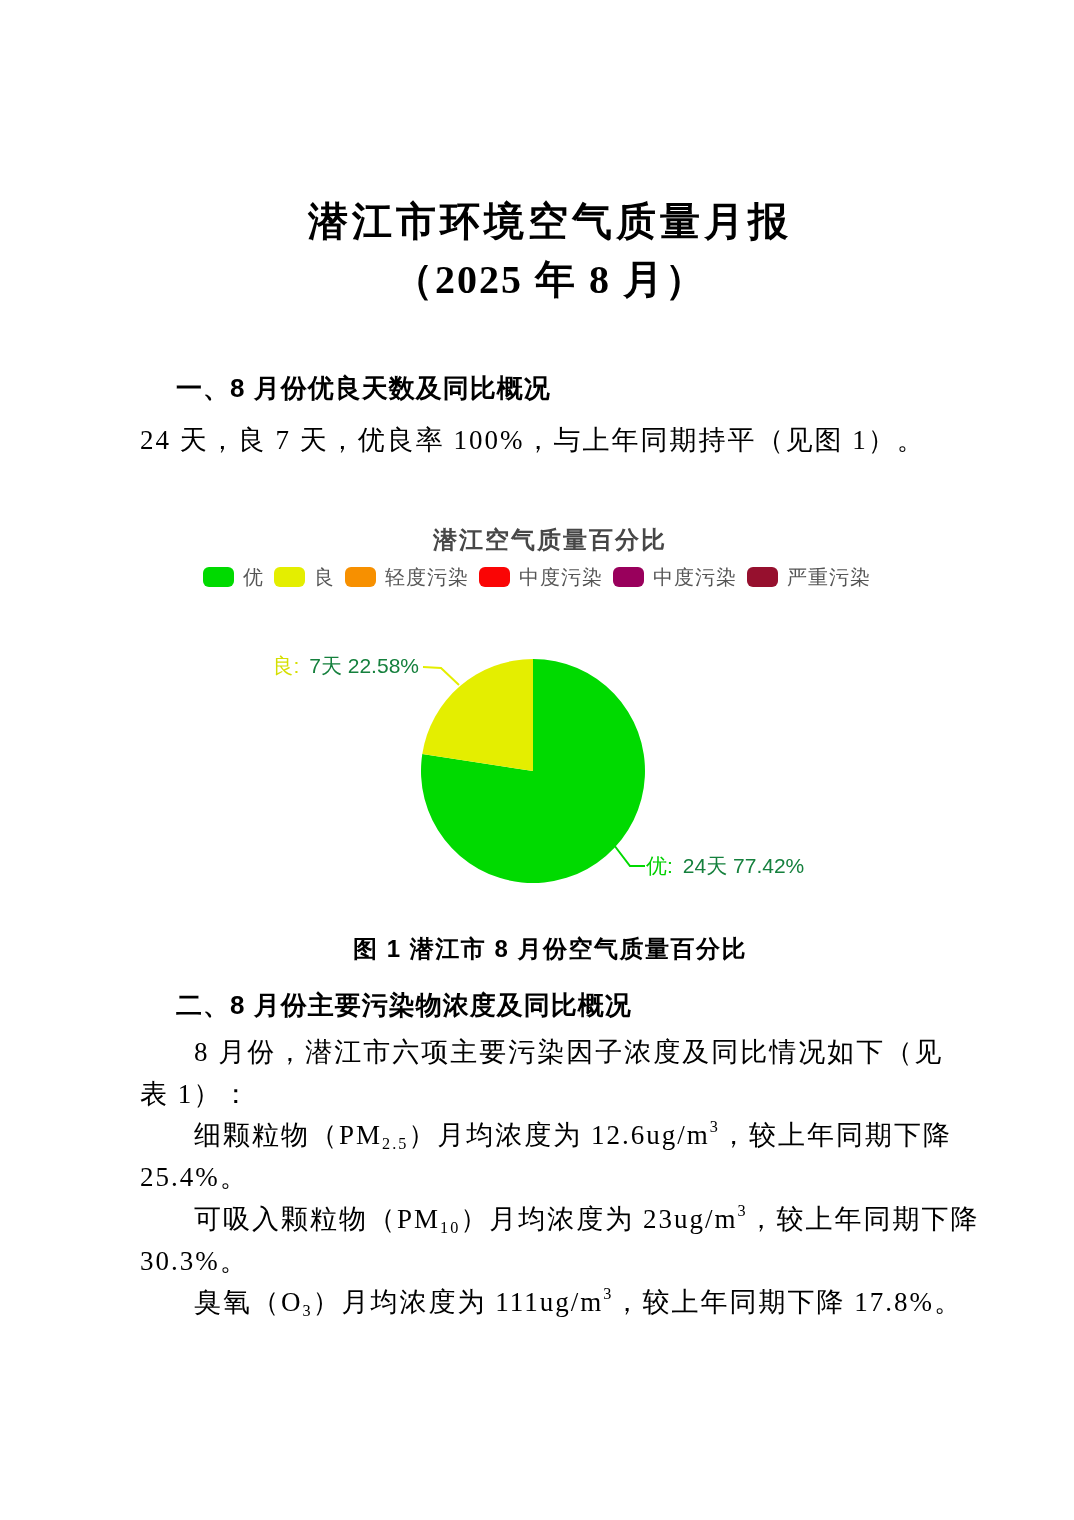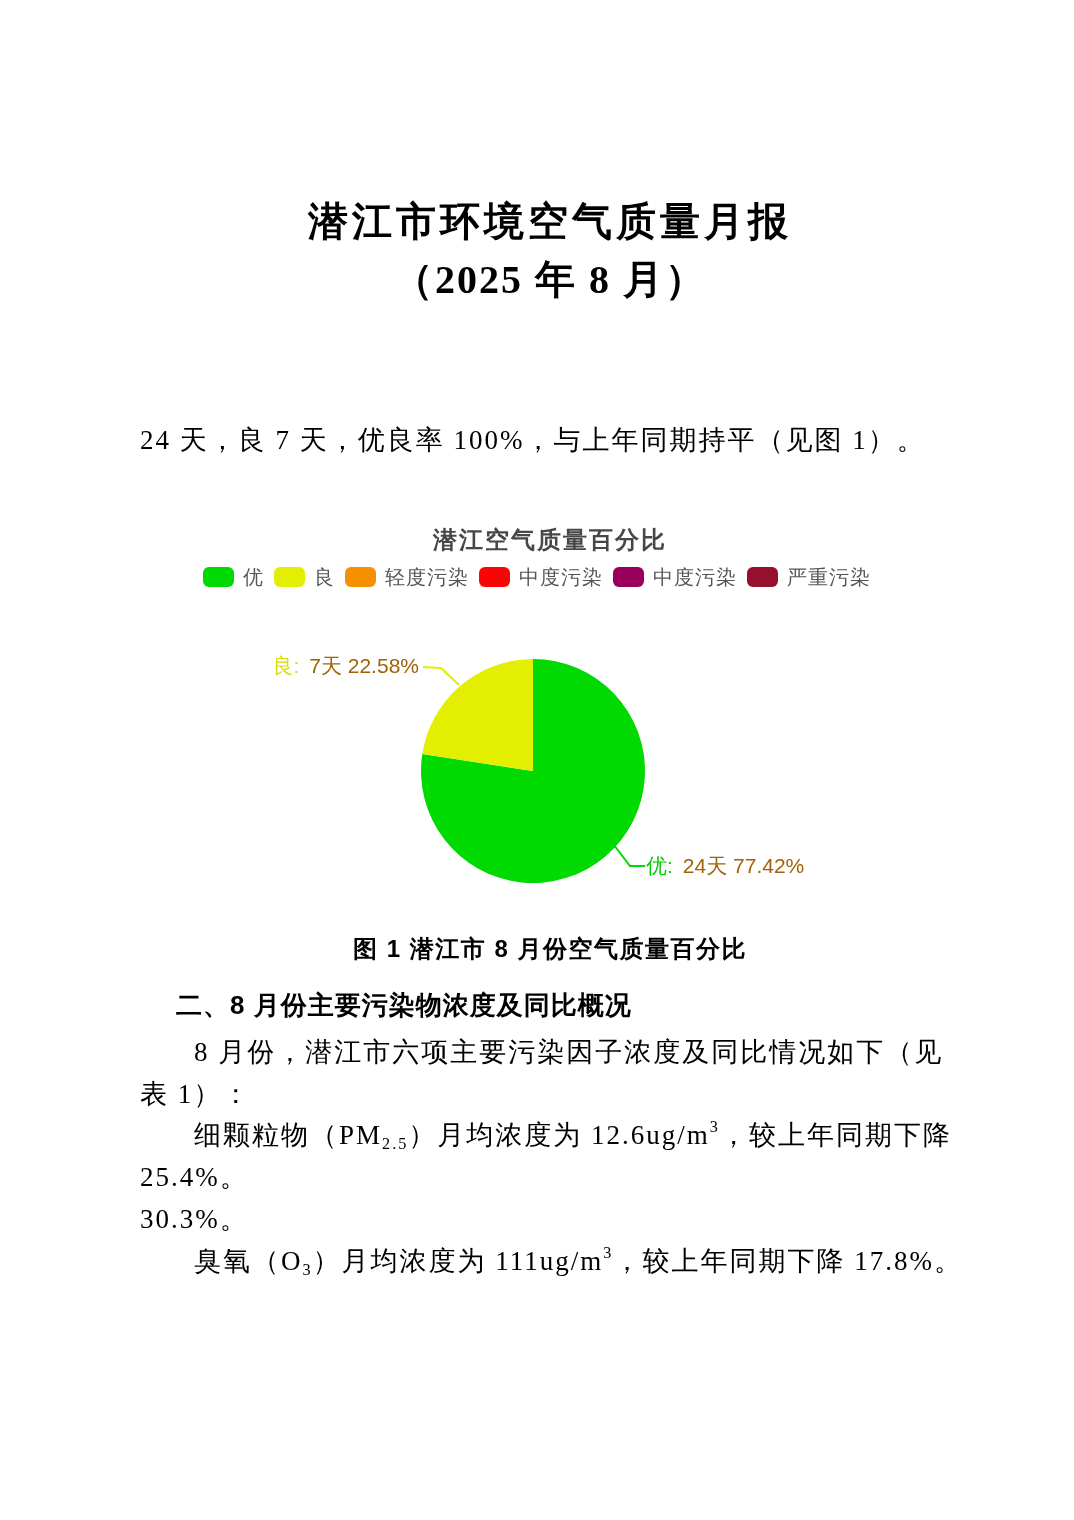--- a/index.html
+++ b/index.html
@@ -48,21 +48,21 @@
   }
   .legend-item{display:flex;align-items:center;gap:9px;}
   .legend-swatch{width:31px;height:20px;border-radius:6px;display:inline-block;}
   .legend-label{font-size:20px;color:#555;letter-spacing:1px;line-height:22px;}
   #chart-svg{left:0;top:0;width:1074px;height:1520px;pointer-events:none;}
   .pie-callout{
     font-family:"Liberation Sans", sans-serif;font-size:21px;
     white-space:nowrap;line-height:24px;
   }
   .pie-callout .cat{font-weight:normal;margin-right:10px;}
-  .pie-callout .val{color:#a16207;}
+  .pie-callout .val{color:#15803d;}
   #callout-liang{left:230px;width:189px;top:654px;text-align:right;}
   #callout-you{left:646px;top:854px;}
   .fig-caption{
     top:933px;font-size:24px;font-weight:bold;letter-spacing:1.5px;
     font-family:"Liberation Sans", sans-serif;color:#000;
   }
 </style>
 </head>
 <body>
 
@@ -73,20 +73,21 @@
         <path d="M533,771 L533.00,659.00 A112,112 0 1 1 422.29,754.04 Z" fill="#00DA00"></path>
         <path d="M533,771 L422.29,754.04 A112,112 0 0 1 533.00,659.00 Z" fill="#E4EE00"></path>
       </g>
     <polyline id="leader-liang" points="423,667 441,668 459,685" fill="none" stroke-width="2" stroke="#E4EE00"></polyline>
     <polyline id="leader-you" points="614,845 630,866 645,866" fill="none" stroke-width="2" stroke="#00DA00"></polyline>
   </svg>
 
   <div class="abs centered doc-title">潜江市环境空气质量月报</div>
   <div class="abs centered doc-subtitle">（2025 年 8 月）</div>
 
+  <div id="sec1-heading" class="abs sec-heading">一、8 月份优良天数及同比概况</div>
 
   <div id="para1" class="abs body-block">
       <div class="line"><span>24 天，良 7 天，优良率 100%，与上年同期持平（见图 1）。</span></div>
     </div>
 
   <div class="abs centered chart-title">潜江空气质量百分比</div>
 
   <div class="abs legend-row" id="legend-row">
       <div class="legend-item">
         <span class="legend-swatch" style="background: rgb(0, 218, 0);"></span>
@@ -124,17 +125,18 @@
 
   <div class="abs centered fig-caption">图 1  潜江市 8 月份空气质量百分比</div>
 
   <div id="sec2-heading" class="abs sec-heading">二、8 月份主要污染物浓度及同比概况</div>
 
   <div id="sec2-block" class="abs body-block">
       <div class="line indent"><span>8 月份，潜江市六项主要污染因子浓度及同比情况如下（见</span></div>
       <div class="line"><span>表 1）：</span></div>
       <div class="line indent"><span>细颗粒物（PM</span><span class="sub">2.5</span><span>）月均浓度为 12.6ug/m</span><span class="sup">3</span><span>，较上年同期下降</span></div>
       <div class="line"><span>25.4%。</span></div>
+      <div class="line indent"><span>可吸入颗粒物（PM</span><span class="sub">10</span><span>）月均浓度为 23ug/m</span><span class="sup">3</span><span>，较上年同期下降</span></div>
       <div class="line"><span>30.3%。</span></div>
       <div class="line indent"><span>臭氧（O</span><span class="sub">3</span><span>）月均浓度为 111ug/m</span><span class="sup">3</span><span>，较上年同期下降 17.8%。</span></div>
     </div>
 
 </div>
 
 </body></html>

